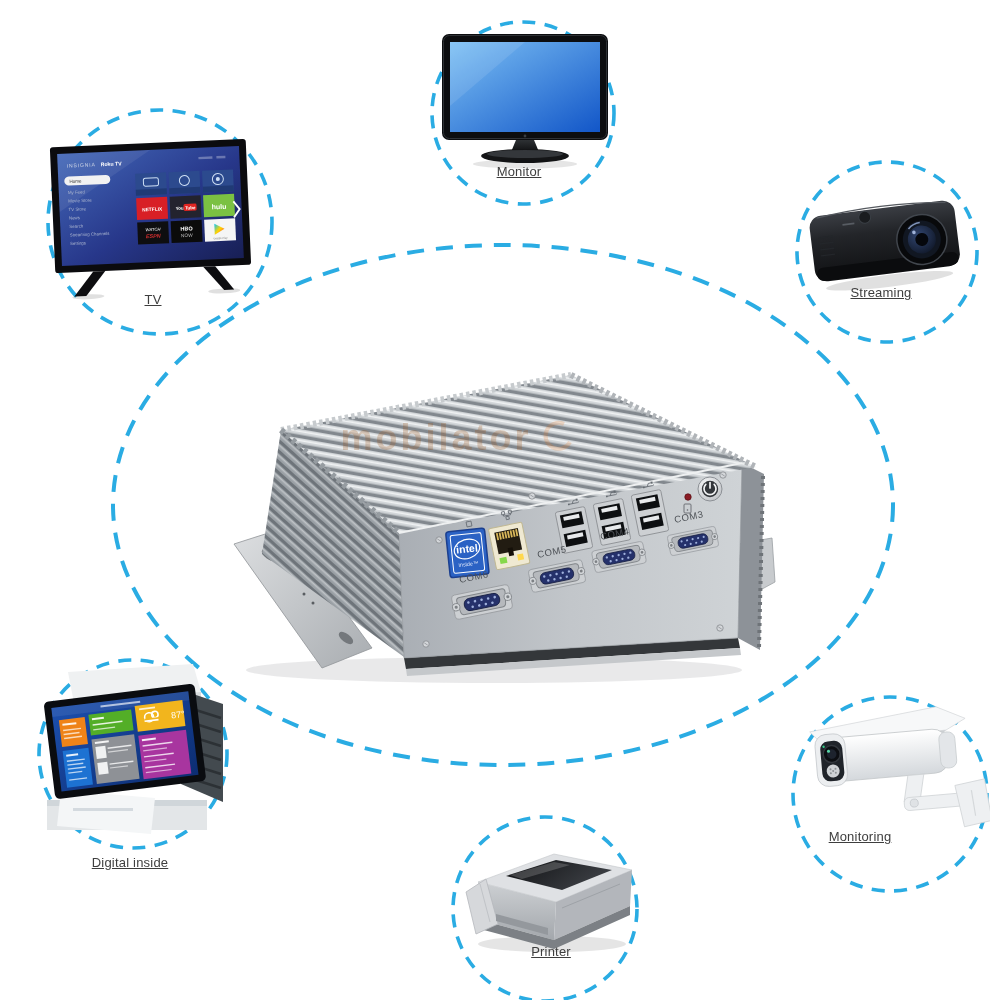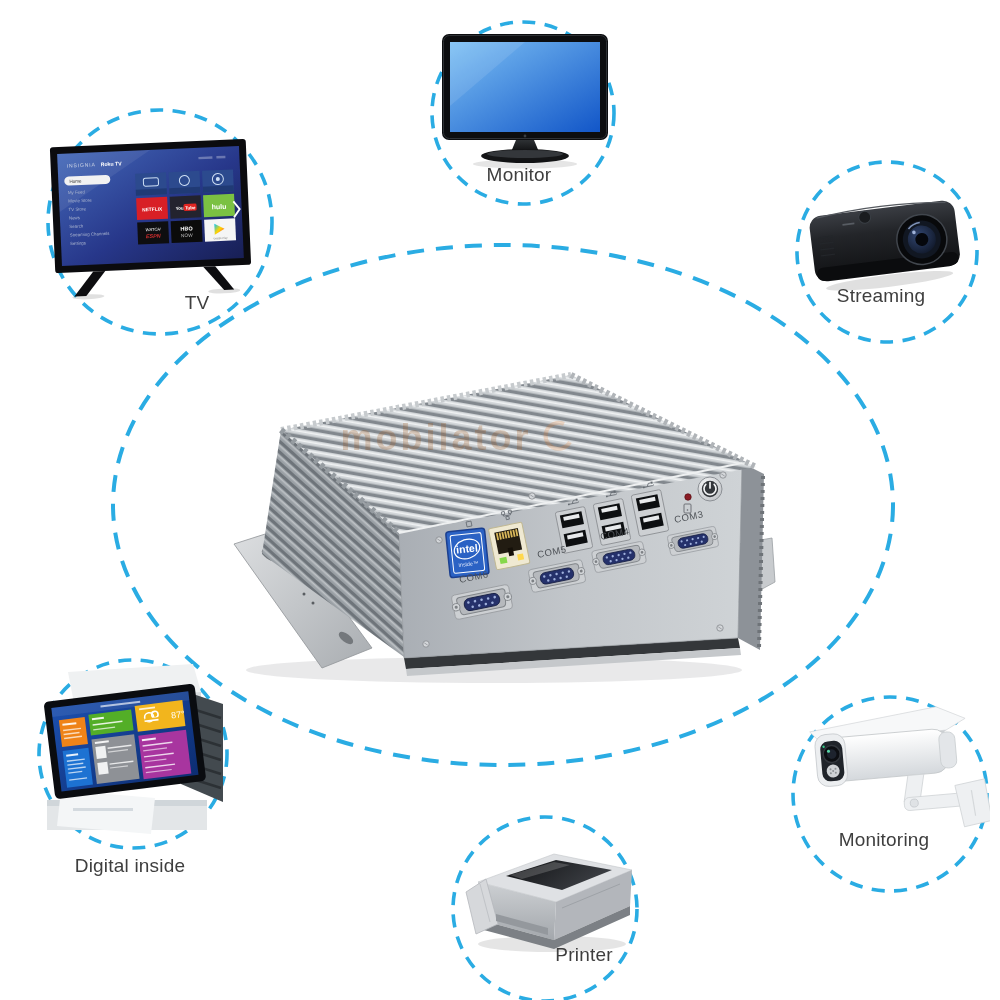--- a/index.html
+++ b/index.html
@@ -3,21 +3,21 @@
 <meta charset="utf-8">
 <style>
   html,body{margin:0;padding:0;background:#ffffff;}
   .canvas{position:relative;width:1000px;height:1000px;background:#ffffff;overflow:hidden;
           font-family:"Liberation Sans",sans-serif;}
   .canvas svg{font-family:"Liberation Sans",sans-serif;}
   .rings{position:absolute;left:0;top:0;z-index:0;}
   .device{position:absolute;z-index:2;}
   .pcwrap{position:absolute;left:226px;top:352px;z-index:1;}
   .dlabel{position:absolute;z-index:3;transform:translateX(-50%);
-          font-size:19px;color:#3e3e3e;letter-spacing:.2px;white-space:nowrap;}
+          font-size:13px;color:#3e3e3e;letter-spacing:.2px;white-space:nowrap;text-decoration:underline;}
 </style>
 </head>
 <body>
 
 <div class="canvas">
 
   <svg class="rings" width="1000" height="1000" viewBox="0 0 1000 1000">
     <ellipse cx="503" cy="505" rx="390" ry="260" fill="none" stroke="#2aace3" stroke-width="4" stroke-dasharray="17 12"></ellipse>
     <circle cx="160" cy="222" r="112" fill="none" stroke="#2aace3" stroke-width="3.6" stroke-dasharray="13 9.5"></circle>
     <circle cx="523" cy="113" r="91" fill="none" stroke="#2aace3" stroke-width="3.6" stroke-dasharray="13 9.5"></circle>
@@ -496,20 +496,20 @@
           <rect x="109" y="90" width="24" height="1.2" fill="#ffffff" opacity="0.6"></rect>
           <rect x="109" y="96" width="30" height="1.4" fill="#ffffff" opacity="0.8"></rect>
           <rect x="109" y="101" width="22" height="1.2" fill="#ffffff" opacity="0.6"></rect>
           <rect x="109" y="107" width="30" height="1.4" fill="#ffffff" opacity="0.8"></rect>
           <rect x="109" y="112" width="26" height="1.2" fill="#ffffff" opacity="0.6"></rect>
         </g>
       </g>
     </svg>
   </div>
 
-  <div class="dlabel" style="left:153px;top:292px;margin-left:44px;">TV</div>
+  <div class="dlabel" style="left:153px;top:292px;">TV</div>
   <div class="dlabel" style="left:519px;top:164px;">Monitor</div>
   <div class="dlabel" style="left:881px;top:285px;">Streaming</div>
-  <div class="dlabel" style="left:884px;top:829px;">Monitoring</div>
-  <div class="dlabel" style="left:584px;top:944px;">Printer</div>
+  <div class="dlabel" style="left:860px;top:829px;">Monitoring</div>
+  <div class="dlabel" style="left:551px;top:944px;">Printer</div>
   <div class="dlabel" style="left:130px;top:855px;">Digital inside</div>
 
 </div>
 
 </body></html>

